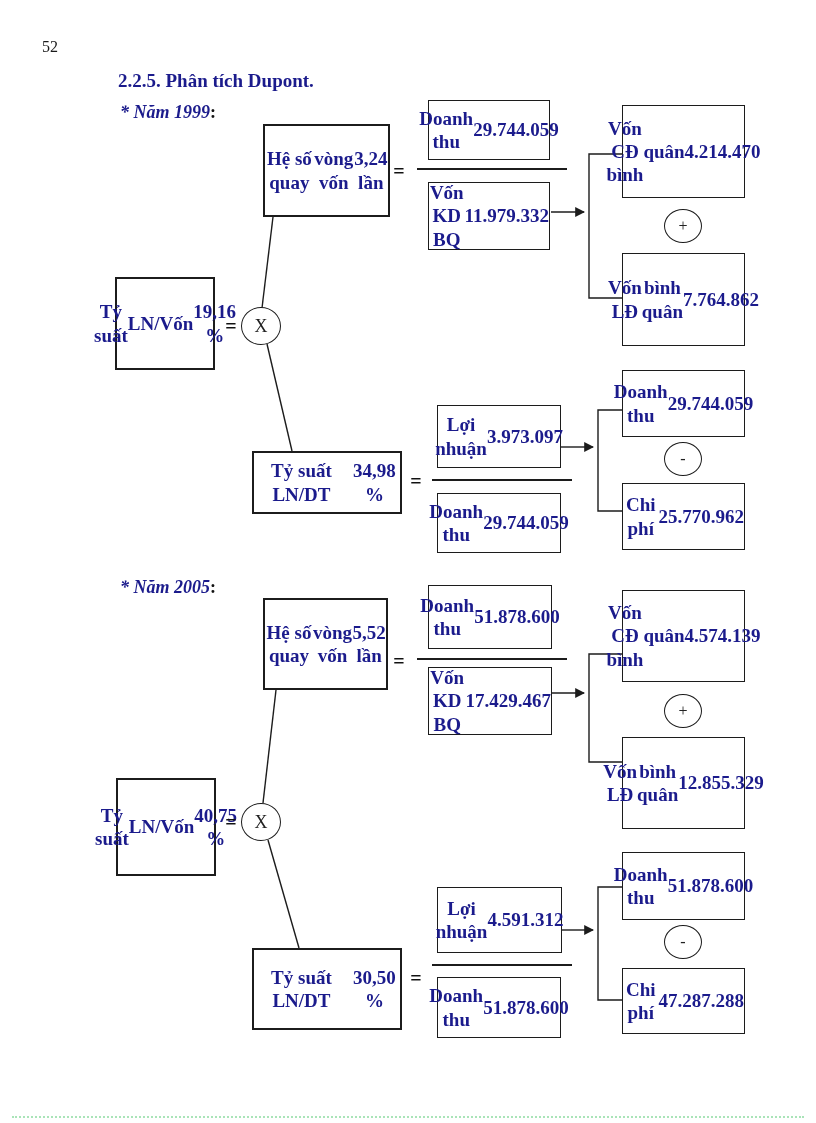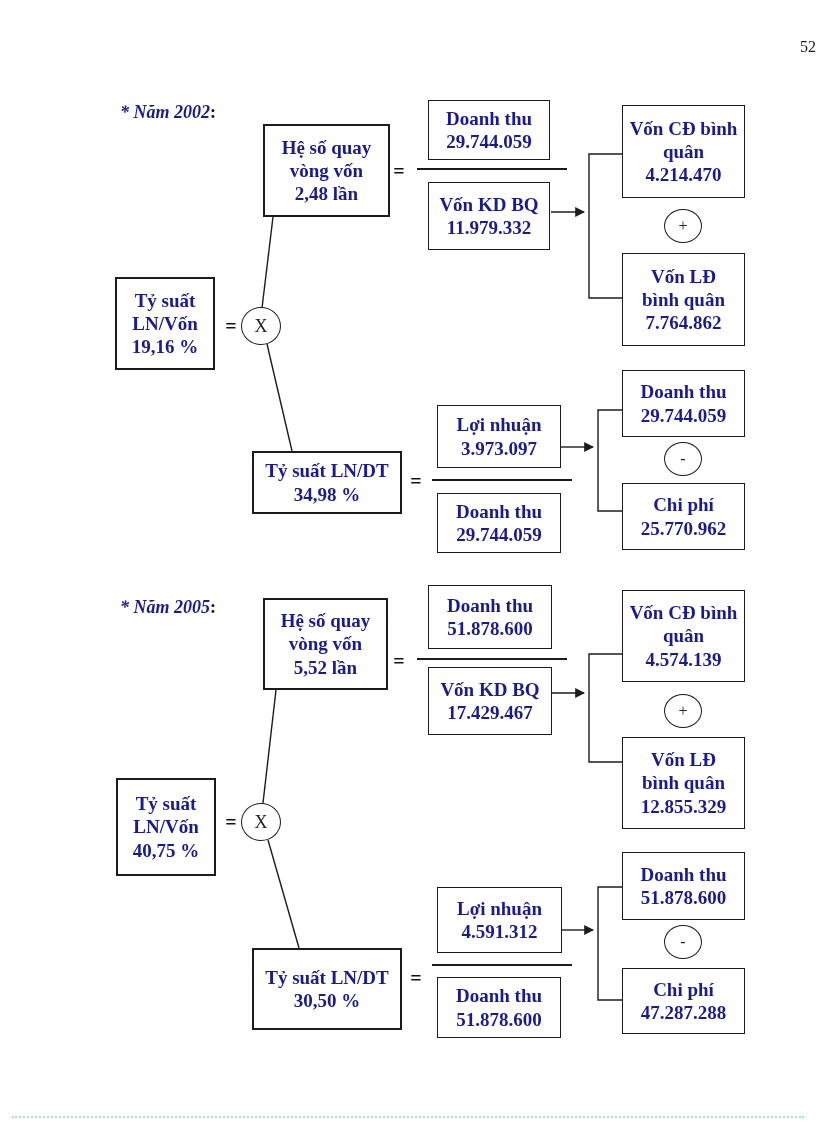--- a/index.html
+++ b/index.html
@@ -3,28 +3,28 @@
 <meta charset="utf-8">
 <style>
   html,body{margin:0;padding:0;background:#ffffff;}
   .page{
     position:relative;width:816px;height:1123px;background:#ffffff;
     font-family:"Liberation Serif","DejaVu Serif",serif;overflow:hidden;
   }
   svg.overlay{position:absolute;left:0;top:0;width:816px;height:1123px;pointer-events:none;}
   svg.overlay line, svg.overlay polyline{stroke:#1c1c1c;stroke-width:1.4;fill:none;}
   svg.overlay .bar{stroke-width:2;}
-  .pagenum{position:absolute;top:38px;left:0;width:100%;text-align:right;text-indent:42px;
+  .pagenum{position:absolute;top:38px;left:0;width:100%;text-align:left;text-indent:42px;
     font-size:16px;color:#1a1a1a;}
   .heading{position:absolute;left:118px;top:70px;margin:0;font-size:19px;font-weight:bold;color:#1b1b8c;}
   .yearlabel{position:absolute;left:120px;font-size:18px;font-weight:bold;font-style:italic;color:#1b1b8c;}
   .yearlabel .colon{font-style:normal;color:#111111;}
   .box{
     position:absolute;box-sizing:border-box;border:1.5px solid #1c1c1c;background:#ffffff;
-    display:flex;flex-direction:column;align-items:center;justify-content:center;
+    display:flex;align-items:center;justify-content:center;
     color:#1b1b8c;font-weight:bold;font-size:19px;line-height:1.22;text-align:center;
   }
   .box.thick{border-width:2px;}
   .ln{display:block;}
   .eq{position:absolute;transform:translate(-50%,-50%);color:#111111;font-weight:bold;font-size:20px;}
   .circle{
     position:absolute;box-sizing:border-box;border:1.4px solid #1c1c1c;border-radius:50%;
     background:#ffffff;display:flex;align-items:center;justify-content:center;color:#222222;
   }
   .xcircle{width:40px;height:38px;font-size:18px;}
@@ -58,39 +58,40 @@
       <line class="bar" x1="417" y1="659" x2="567" y2="659"></line>
       <polyline points="622,654 589,654 589,762 622,762"></polyline>
       <line x1="551" y1="693" x2="584" y2="693" marker-end="url(#arrow)"></line>
       <line class="bar" x1="432" y1="965" x2="572" y2="965"></line>
       <polyline points="622,887 598,887 598,1000 622,1000"></polyline>
       <line x1="562" y1="930" x2="593" y2="930" marker-end="url(#arrow)"></line>
     </g>
   </svg>
 
   <div class="pagenum">52</div>
+  <h1 class="heading">2.2.5. Phân tích Dupont.</h1>
 
   <div class="yearlabel" style="top:102px">
-    <span>* Năm 2002</span><span class="colon">:</span>
+    <span>* Năm 1999</span><span class="colon">:</span>
   </div>
 
   <div class="box thick" style="left:115px;top:277px;width:100px;height:93px">
     <span class="ln">Tỷ suất</span>
     <span class="ln">LN/Vốn</span>
     <span class="ln">19,16 %</span>
   </div>
   <span class="eq" style="left:231px;top:326px">=</span>
   <div class="circle xcircle" style="left:241px;top:307px">
     <span>X</span>
   </div>
 
   <div class="box thick" style="left:263px;top:124px;width:127px;height:93px">
     <span class="ln">Hệ số quay</span>
     <span class="ln">vòng vốn</span>
-    <span class="ln">2,48 lần</span>
+    <span class="ln">3,24 lần</span>
   </div>
   <span class="eq" style="left:399px;top:171px">=</span>
 
   <div class="box" style="left:428px;top:100px;width:122px;height:60px">
     <span class="ln">Doanh thu</span>
     <span class="ln">29.744.059</span>
   </div>
   <div class="box" style="left:428px;top:182px;width:122px;height:68px">
     <span class="ln">Vốn KD BQ</span>
     <span class="ln">11.979.332</span>
@@ -129,21 +130,21 @@
     <span class="ln">29.744.059</span>
   </div>
   <div class="circle opcircle" style="left:664px;top:442px">
     <span>-</span>
   </div>
   <div class="box" style="left:622px;top:483px;width:123px;height:67px">
     <span class="ln">Chi phí</span>
     <span class="ln">25.770.962</span>
   </div>
 
-  <div class="yearlabel" style="top:597px">
+  <div class="yearlabel" style="top:577px">
     <span>* Năm 2005</span><span class="colon">:</span>
   </div>
 
   <div class="box thick" style="left:116px;top:778px;width:100px;height:98px">
     <span class="ln">Tỷ suất</span>
     <span class="ln">LN/Vốn</span>
     <span class="ln">40,75 %</span>
   </div>
   <span class="eq" style="left:231px;top:822px">=</span>
   <div class="circle xcircle" style="left:241px;top:803px">

